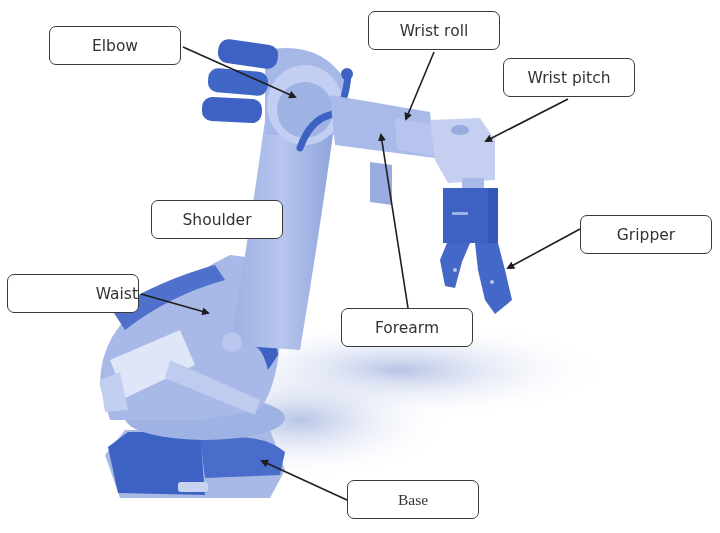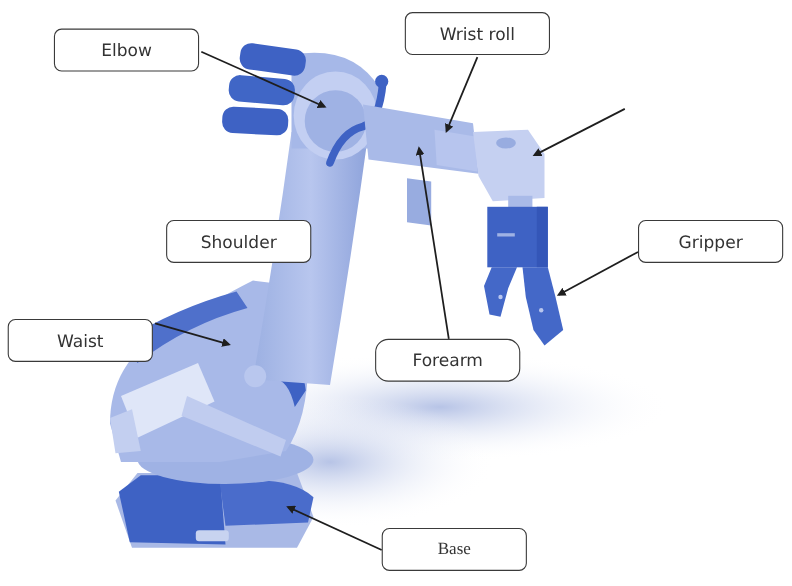--- a/index.html
+++ b/index.html
@@ -104,28 +104,31 @@
       <line x1="347" y1="500" x2="262" y2="461" marker-end="url(#arrowHead)"></line>
     </g>
   </svg>
 
   <div class="label-box" style="left:49px; top:26px;">
     <span>Elbow</span>
   </div>
   <div class="label-box" style="left:368px; top:11px;">
     <span>Wrist roll</span>
   </div>
+  <div class="label-box" style="left:503px; top:58px;">
+    <span>Wrist pitch</span>
+  </div>
   <div class="label-box" style="left:103px; top:200px;margin-left:48px;">
     <span>Shoulder</span>
   </div>
-  <div class="label-box" style="left:580px; top:200px;">
+  <div class="label-box" style="left:580px; top:215px;">
     <span>Gripper</span>
   </div>
-  <div class="label-box" style="left:7px; top:290px;">
+  <div class="label-box" style="left:7px; top:274px;justify-content:flex-end;">
     <span>Waist</span>
   </div>
-  <div class="label-box" style="left:341px; top:308px;border-radius:12px;">
+  <div class="label-box" style="left:341px; top:308px;">
     <span>Forearm</span>
   </div>
   <div class="label-box" style="left:347px; top:480px;font-family:Liberation Serif, serif;">
     <span>Base</span>
   </div>
 </div>
 
 </body></html>

